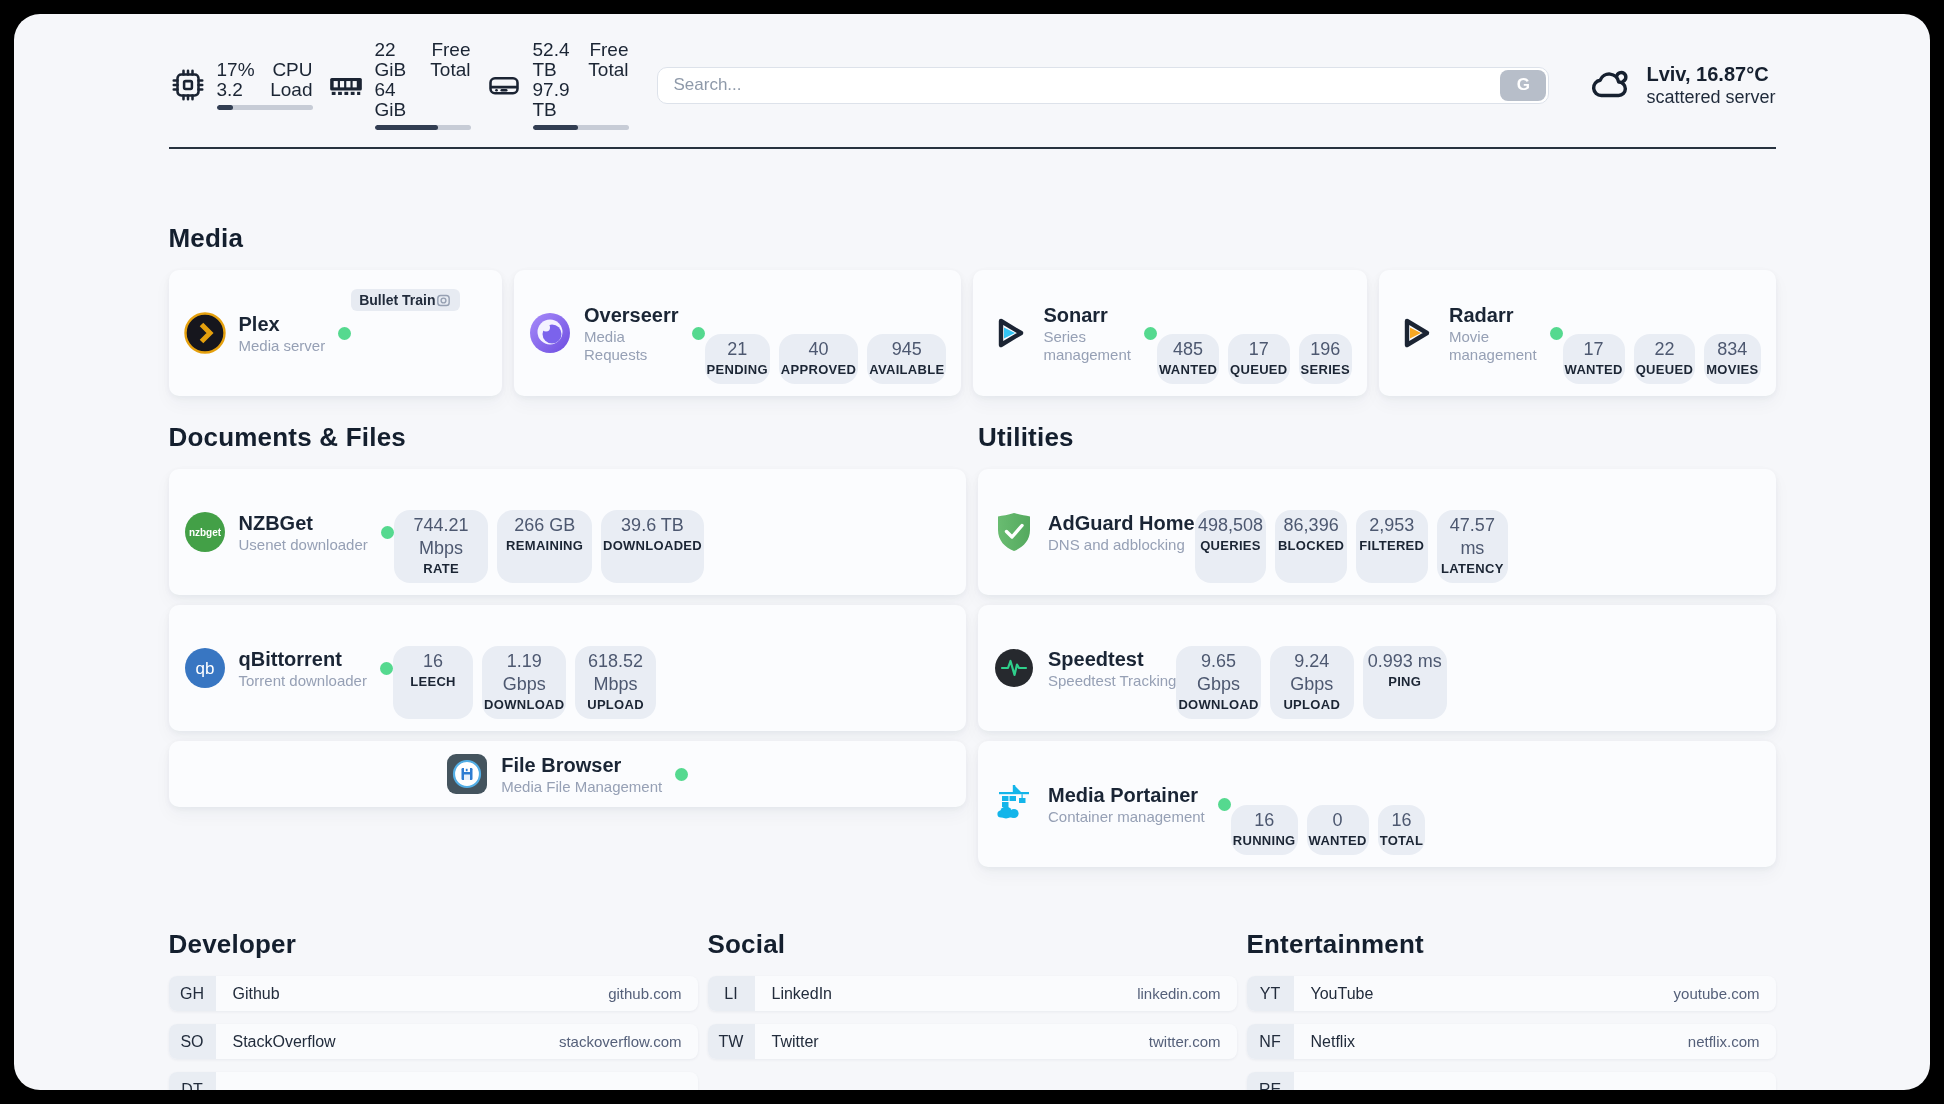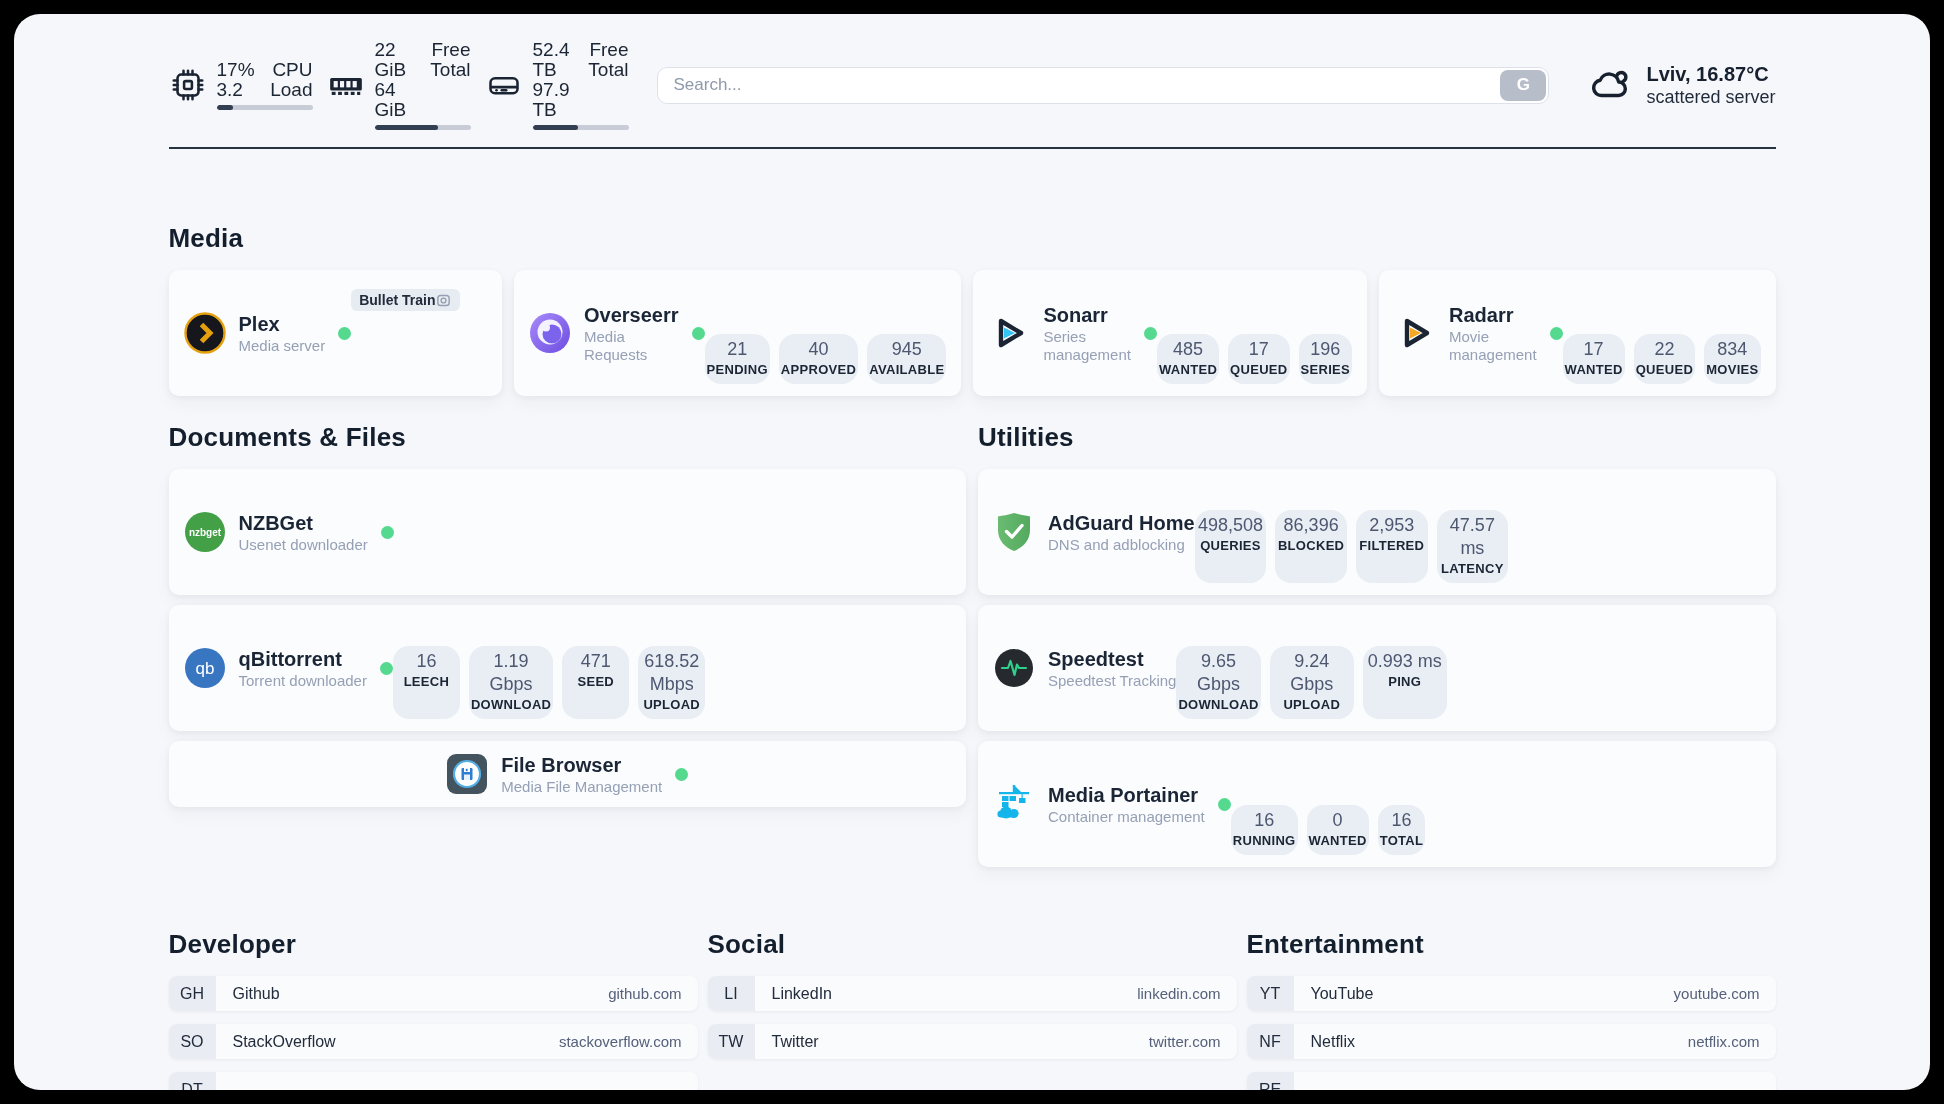--- a/index.html
+++ b/index.html
@@ -365,20 +365,34 @@
                   <circle cx="21" cy="21" r="20" fill="#43a047"></circle>
                   <text x="21" y="24.5" text-anchor="middle" font-family="Liberation Sans, sans-serif" font-size="10" font-weight="700" fill="#fff">nzbget</text>
                 </svg>
               </span>
               <div class="app-names">
                 <div class="app-title">NZBGet</div>
                 <div class="app-sub">Usenet downloader</div>
               </div>
               <span class="status-dot"></span>
             </div>
+            <div class="chips">
+              <div class="chip">
+                <div class="chip-value">744.21 Mbps</div>
+                <div class="chip-label">RATE</div>
+              </div>
+              <div class="chip">
+                <div class="chip-value">266 GB</div>
+                <div class="chip-label">REMAINING</div>
+              </div>
+              <div class="chip">
+                <div class="chip-value">39.6 TB</div>
+                <div class="chip-label">DOWNLOADED</div>
+              </div>
+            </div>
           </div>
 
           <div class="card card-h126">
             <div class="app-row">
               <span class="app-icon">
                 <svg width="42" height="42" viewBox="0 0 42 42">
                   <circle cx="21" cy="21" r="20" fill="#3876c2"></circle>
                   <text x="21" y="27" text-anchor="middle" font-family="Liberation Sans, sans-serif" font-size="17" font-weight="400" fill="#fff">qb</text>
                 </svg>
               </span>
@@ -389,24 +403,20 @@
               <span class="status-dot"></span>
             </div>
             <div class="chips">
               <div class="chip">
                 <div class="chip-value">16</div>
                 <div class="chip-label">LEECH</div>
               </div>
               <div class="chip">
                 <div class="chip-value">1.19 Gbps</div>
                 <div class="chip-label">DOWNLOAD</div>
-              </div>
-              <div class="chip">
-                <div class="chip-value">471</div>
-                <div class="chip-label">SEED</div>
               </div>
               <div class="chip">
                 <div class="chip-value">618.52 Mbps</div>
                 <div class="chip-label">UPLOAD</div>
               </div>
             </div>
           </div>
 
           <div class="card card-h66">
             <div class="app-row">

